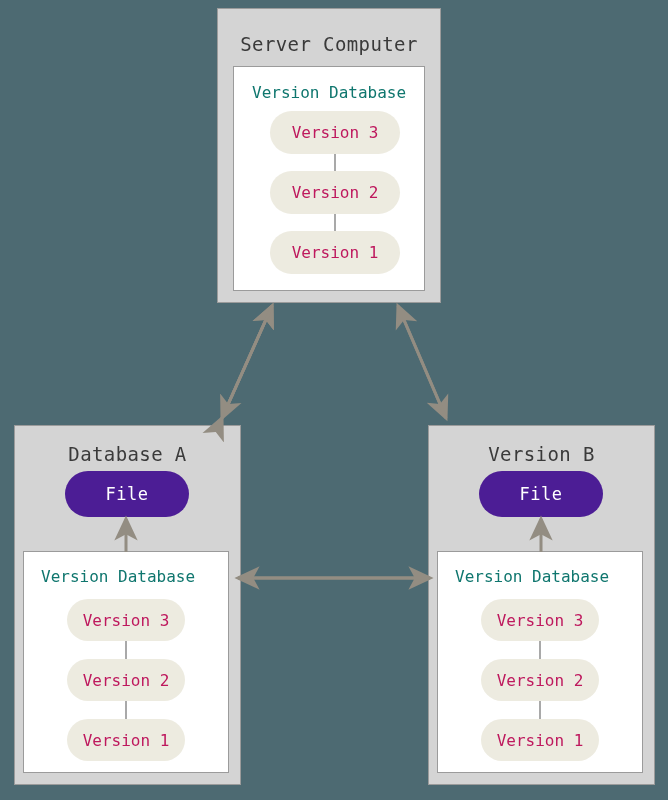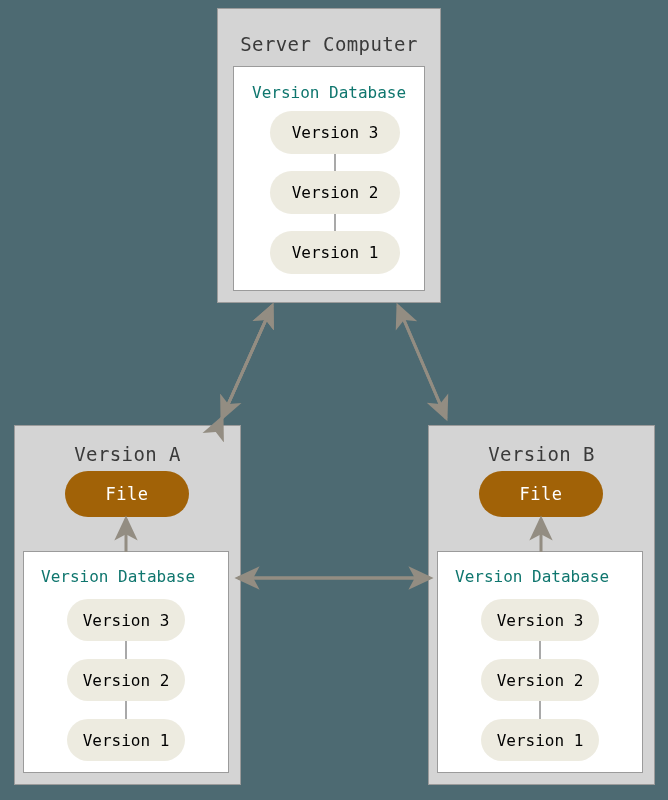--- a/index.html
+++ b/index.html
@@ -69,25 +69,25 @@
     display: flex;
     align-items: center;
     justify-content: center;
     border-radius: 999px;
     box-sizing: border-box;
     white-space: nowrap;
     z-index: 4;
   }
   .pill-version {
     background: #edebe0;
-    color: #000000;
+    color: #be185d;
     font-size: 16px;
   }
   .pill-file {
-    background: #a16207;
+    background: #4c1d95;
     color: #ffffff;
     font-size: 17px;
     letter-spacing: 0.5px;
   }
 
   
   .connector {
     position: absolute;
     width: 2px;
     background: #a9a9a9;
@@ -146,21 +146,21 @@
   </div>
 
   <div class="connector" style="left:334px; top:152px; height:22px;"></div>
   <div class="connector" style="left:334px; top:212px; height:22px;"></div>
 
   <div class="pill pill-version" style="left:270px; top:111px; width:130px; height:43px;">Version 3</div>
   <div class="pill pill-version" style="left:270px; top:171px; width:130px; height:43px;">Version 2</div>
   <div class="pill pill-version" style="left:270px; top:231px; width:130px; height:43px;">Version 1</div>
 
   <div class="machine" style="left:14px; top:425px; width:227px; height:360px;">
-    <div class="machine-title" style="top:17px;">Version A</div>
+    <div class="machine-title" style="top:17px;">Database A</div>
   </div>
 
   <div class="pill pill-file" style="left:65px; top:471px; width:124px; height:46px;">File</div>
 
   <div class="vdb" style="left:23px; top:551px; width:206px; height:222px;">
     <div class="vdb-title" style="left:17px; top:15px;">Version Database</div>
   </div>
 
   <div class="connector" style="left:125px; top:641px; height:18px;"></div>
   <div class="connector" style="left:125px; top:701px; height:18px;"></div>

